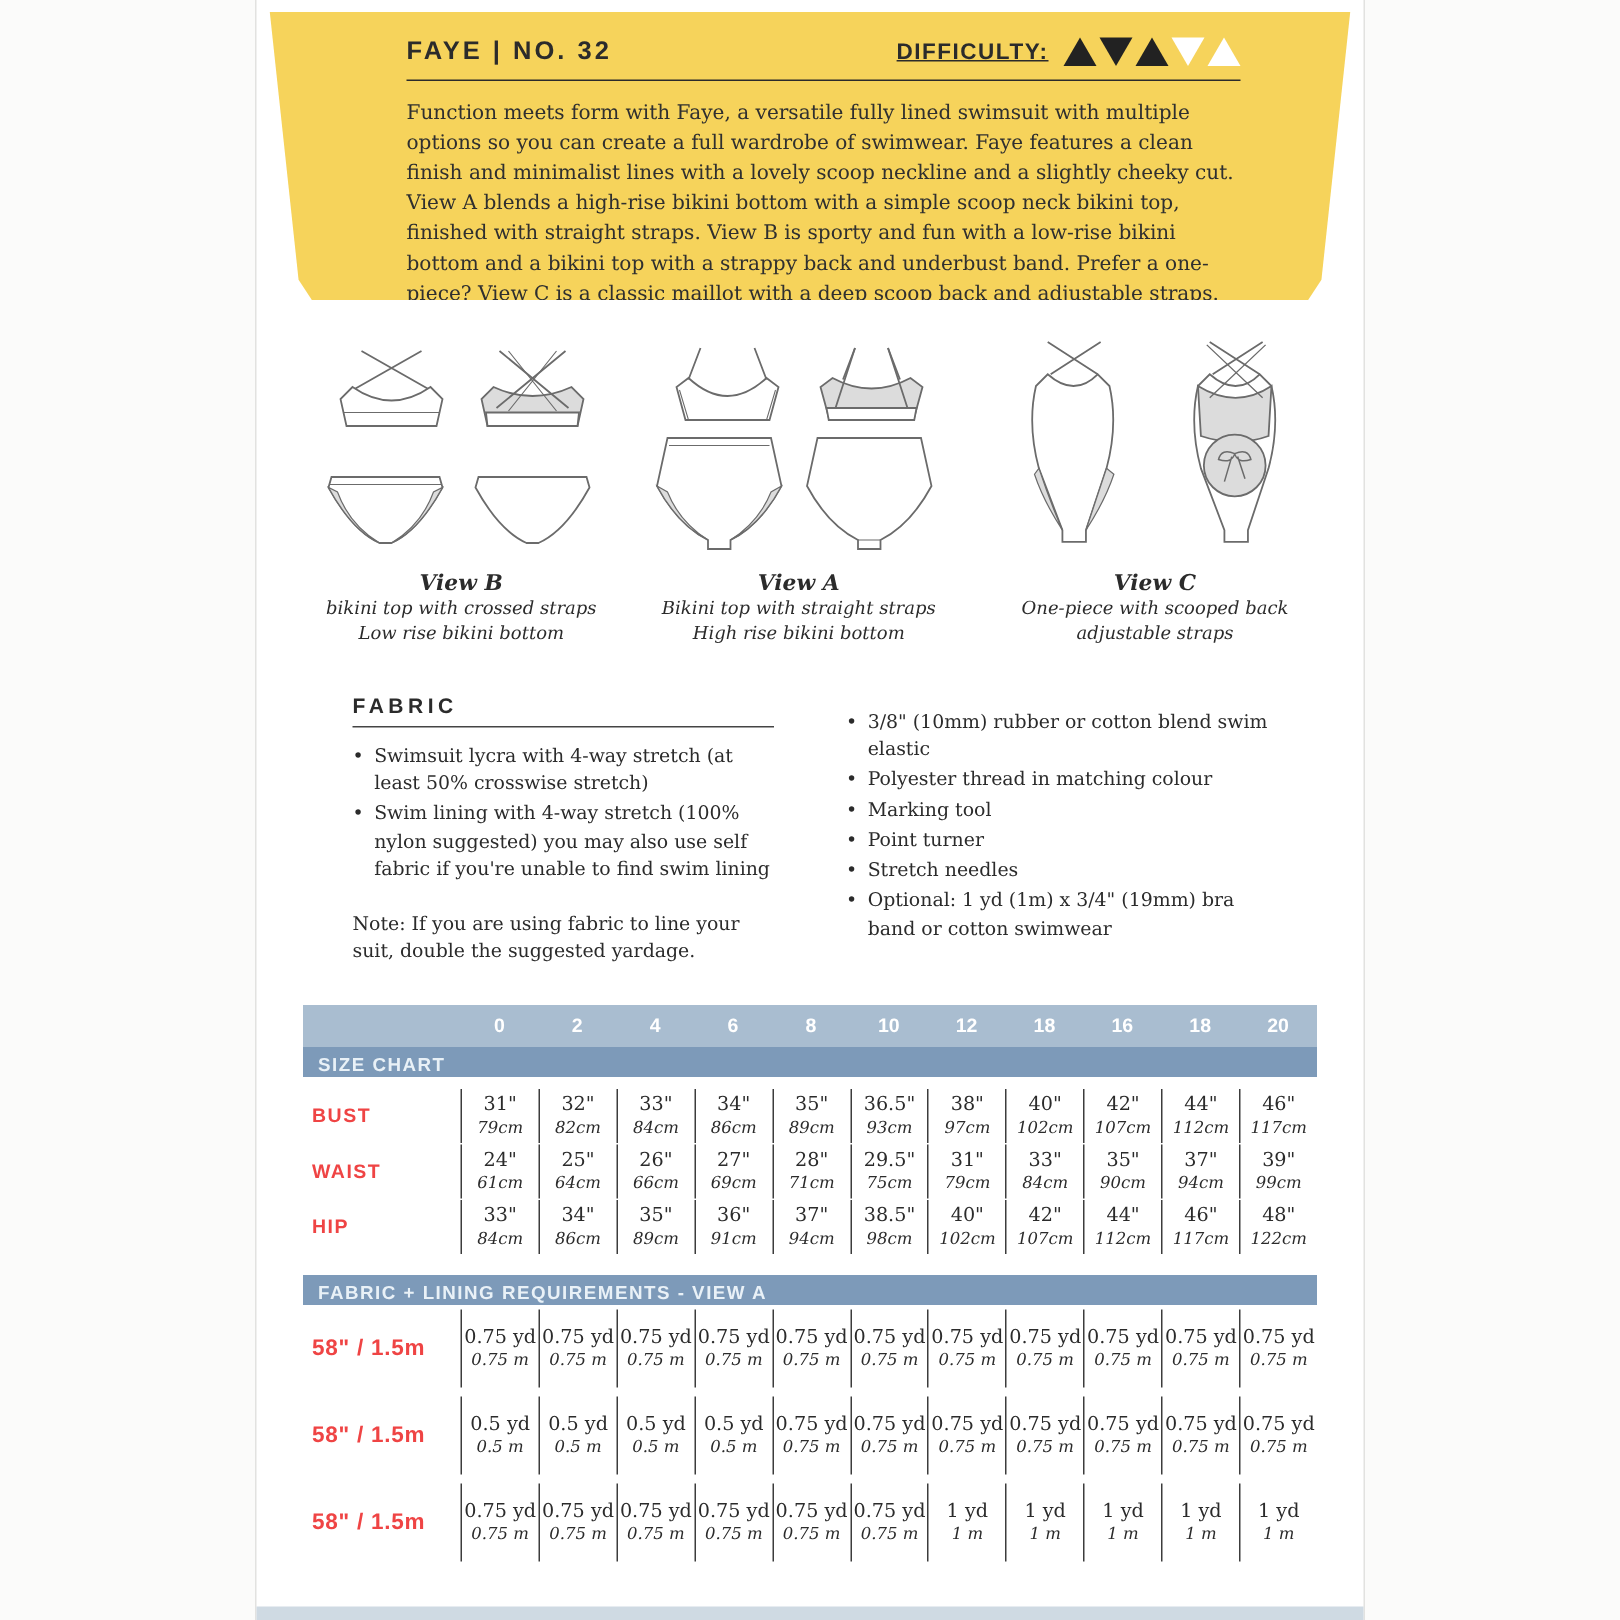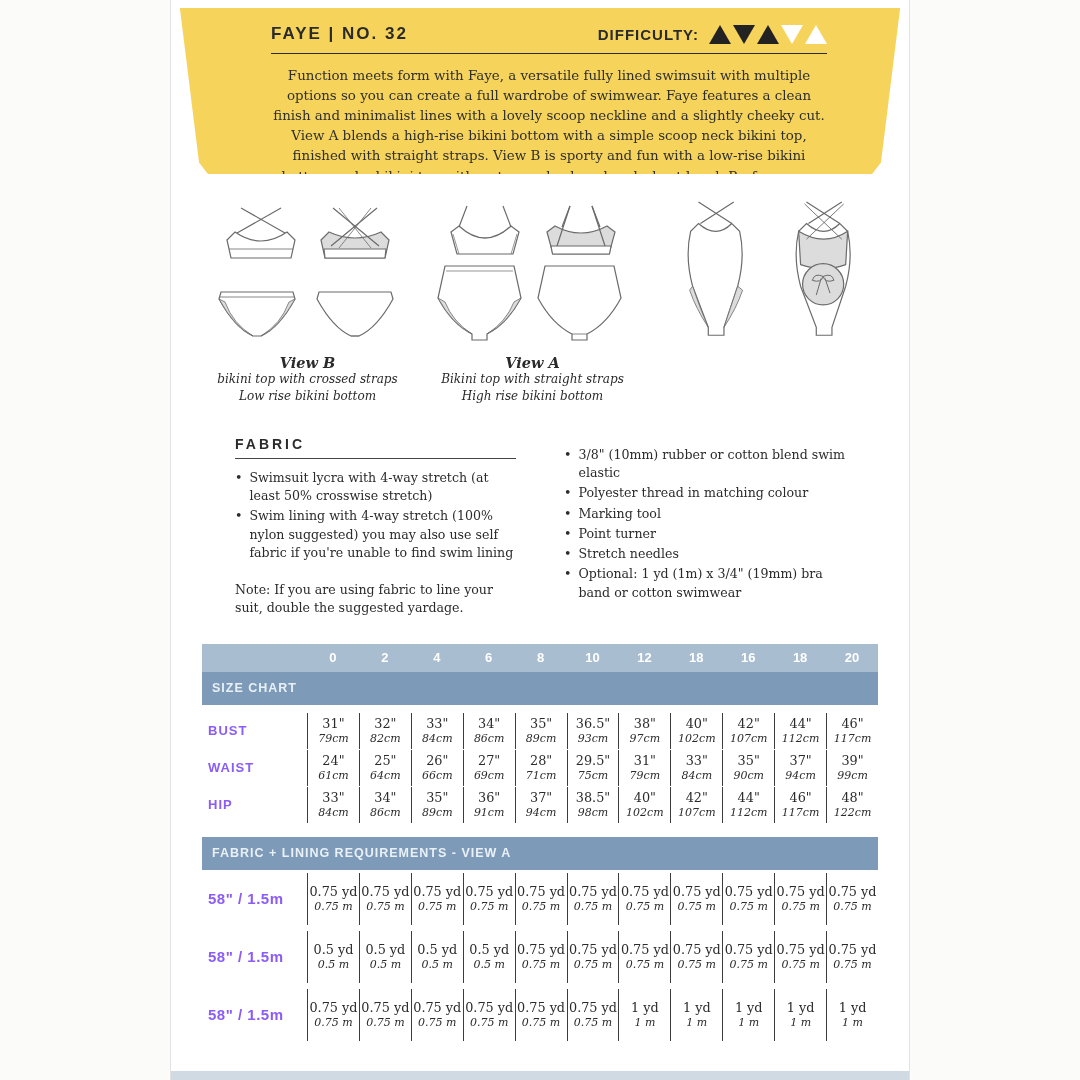--- a/index.html
+++ b/index.html
@@ -1,24 +1,24 @@
 <!DOCTYPE html>
 <html><head>
 <meta charset="utf-8">
 <style>
   html,body{margin:0;padding:0;background:#fbfbfa;width:1080px;height:1080px;overflow:hidden;}
   *{box-sizing:border-box;}
   .page{width:740px;height:1080px;margin:0 auto;background:#ffffff;border-left:1px solid #e2e2e0;border-right:1px solid #e2e2e0;display:flex;flex-direction:column;position:relative;font-family:"DejaVu Serif",serif;color:#2b2b2b;}
 
   
-  .flap{margin-top:8px;height:166px;background:#f6d35b;clip-path:polygon(1.2% 0%,98.8% 0%,96.2% 93%,95% 100%,5% 100%,3.8% 93%);padding:16px 82px 0 100px;text-align:center;}
+  .flap{margin-top:8px;height:192px;background:#f6d35b;clip-path:polygon(1.2% 0%,98.8% 0%,96.2% 93%,95% 100%,5% 100%,3.8% 93%);padding:16px 82px 0 100px;}
   .flap-top{display:flex;align-items:center;justify-content:space-between;}
   .flap-title{font-family:"Liberation Sans",sans-serif;font-weight:bold;font-size:17px;letter-spacing:2px;color:#2b2b2b;}
   .difficulty{display:flex;align-items:center;gap:10px;}
-  .difficulty-label{font-family:"Liberation Sans",sans-serif;font-weight:bold;font-size:15px;letter-spacing:1px;color:#2b2b2b;}
+  .difficulty-label{font-family:"Liberation Sans",sans-serif;font-weight:bold;font-size:15px;letter-spacing:1px;color:#2b2b2b;text-decoration:underline;}
   .tris{display:flex;align-items:flex-end;gap:2px;}
   .tri{width:0;height:0;display:inline-block;}
   .tri.up{border-left:11px solid transparent;border-right:11px solid transparent;border-bottom:19px solid #222;}
   .tri.down{border-left:11px solid transparent;border-right:11px solid transparent;border-top:19px solid #222;}
   .tri.up.empty{border-bottom-color:#ffffff;}
   .tri.down.empty{border-top-color:#ffffff;}
   .flap-rule{border:none;border-top:1.6px solid #2b2b2b;margin:9px 0 0 0;}
   .flap-desc{margin-top:12px;font-size:13.4px;line-height:1.5;color:#2f2f2f;}
 
   
@@ -34,26 +34,26 @@
   .specs{display:flex;margin-top:30px;padding:0 64px;gap:48px;}
   .spec-col{width:300px;}
   .spec-head{font-family:"Liberation Sans",sans-serif;font-weight:bold;font-size:14px;letter-spacing:3px;color:#2b2b2b;border-bottom:1.4px solid #444;padding-bottom:6px;}
   .spec-body{margin-top:10px;font-size:12.6px;line-height:1.45;}
   .bullet{display:flex;gap:7px;margin-top:2px;}
   .bullet .dot{flex:0 0 auto;}
   .spec-note{margin-top:19px;}
 
   
   .tables{margin-top:26px;padding:0 31px;}
-  .t-band{background:#7d9ab9;color:#e9f1f7;font-family:"Liberation Sans",sans-serif;font-weight:bold;font-size:12.5px;letter-spacing:1px;padding:5px 10px;height:33px;display:flex;align-items:center;}
+  .t-band{background:#7d9ab9;color:#e9f1f7;font-family:"Liberation Sans",sans-serif;font-weight:bold;font-size:12.5px;letter-spacing:1px;padding:5px 10px;height:20px;display:flex;}
   .t-row{display:flex;align-items:stretch;}
   .sizes-row{background:#a9bdd0;height:28px;}
   .sizes-row .t-cells{align-items:center;}
   .size-cell{flex:1;text-align:center;color:#ffffff;font-family:"Liberation Sans",sans-serif;font-weight:bold;font-size:13px;}
-  .t-label{flex:0 0 105px;display:flex;align-items:center;font-family:"Liberation Sans",sans-serif;font-weight:bold;font-size:13px;letter-spacing:1px;padding-left:6px;color:#8b5cf6;}
+  .t-label{flex:0 0 105px;display:flex;align-items:center;font-family:"Liberation Sans",sans-serif;font-weight:bold;font-size:13px;letter-spacing:1px;padding-left:6px;color:#ef4444;}
   .t-label.big{font-size:15px;letter-spacing:0.5px;}
   .t-cells{flex:1;display:flex;}
   .m-cell{flex:1;border-left:1px solid #3c3c3c;display:flex;flex-direction:column;align-items:center;justify-content:center;padding:3px 0;}
   .m-cell .in{font-size:12.8px;}
   .m-cell .cm{font-size:11px;font-style:italic;margin-top:1px;}
   .measure-row{height:36px;margin-top:1px;}
   .measure-gap{height:7px;}
   .req-row{height:52px;margin:3px 0 6px 0;}
   .req-band{margin-top:7px;}
   .bottom-strip{position:absolute;left:0;right:0;bottom:0;height:9px;background:#cfdae3;}
@@ -165,20 +165,25 @@
 
         <g transform="translate(116,2) scale(0.98)">
           <path d="M26,24 Q44,40 60,24 L68,32 Q74,58 66,88 L52,130 L52,138 L36,138 L36,130 L20,88 Q12,58 18,32 Z" fill="#ffffff"></path>
           <path d="M18,32 Q44,48 68,32 L66,66 Q44,74 20,66 Z" fill="#dcdcdc"></path>
           <path d="M28,24 L62,2 M60,24 L26,2"></path>
           <path d="M24,4 L62,40 M64,4 L26,40" stroke-width="0.9"></path>
           <circle cx="43" cy="86" r="21" fill="#dcdcdc"></circle>
           <path d="M43,78 q-9,-4 -11,4 q9,3 11,-4 q9,-4 11,4 q-9,3 -11,-4 M41,80 l-5,17 M45,80 l5,15" stroke-width="1"></path>
         </g>
       </svg>
+      <div class="caption">
+        <div class="vname">View C</div>
+        <div class="vline">One-piece with scooped back</div>
+        <div class="vline">adjustable straps</div>
+      </div>
     </div>
   </div>
 
   <div class="specs">
     <div class="spec-col">
       <div class="spec-head">FABRIC</div>
       <div class="spec-body">
         <div>
             <div class="bullet">
               <span class="dot">•</span>

